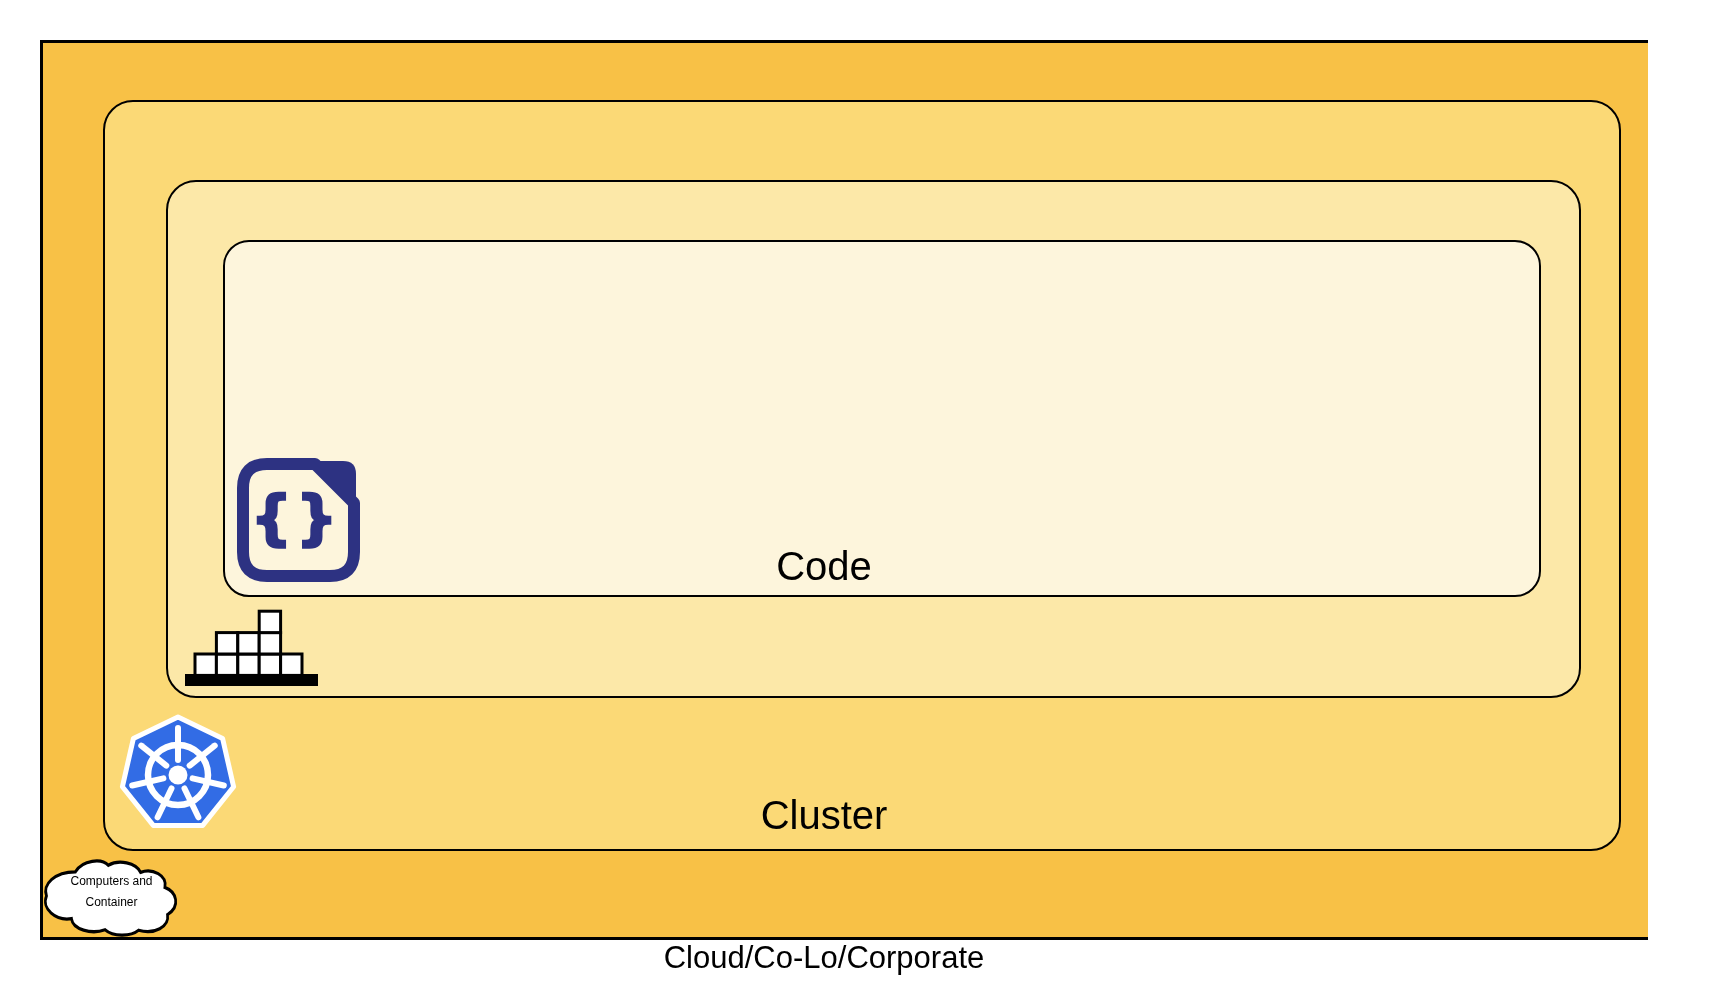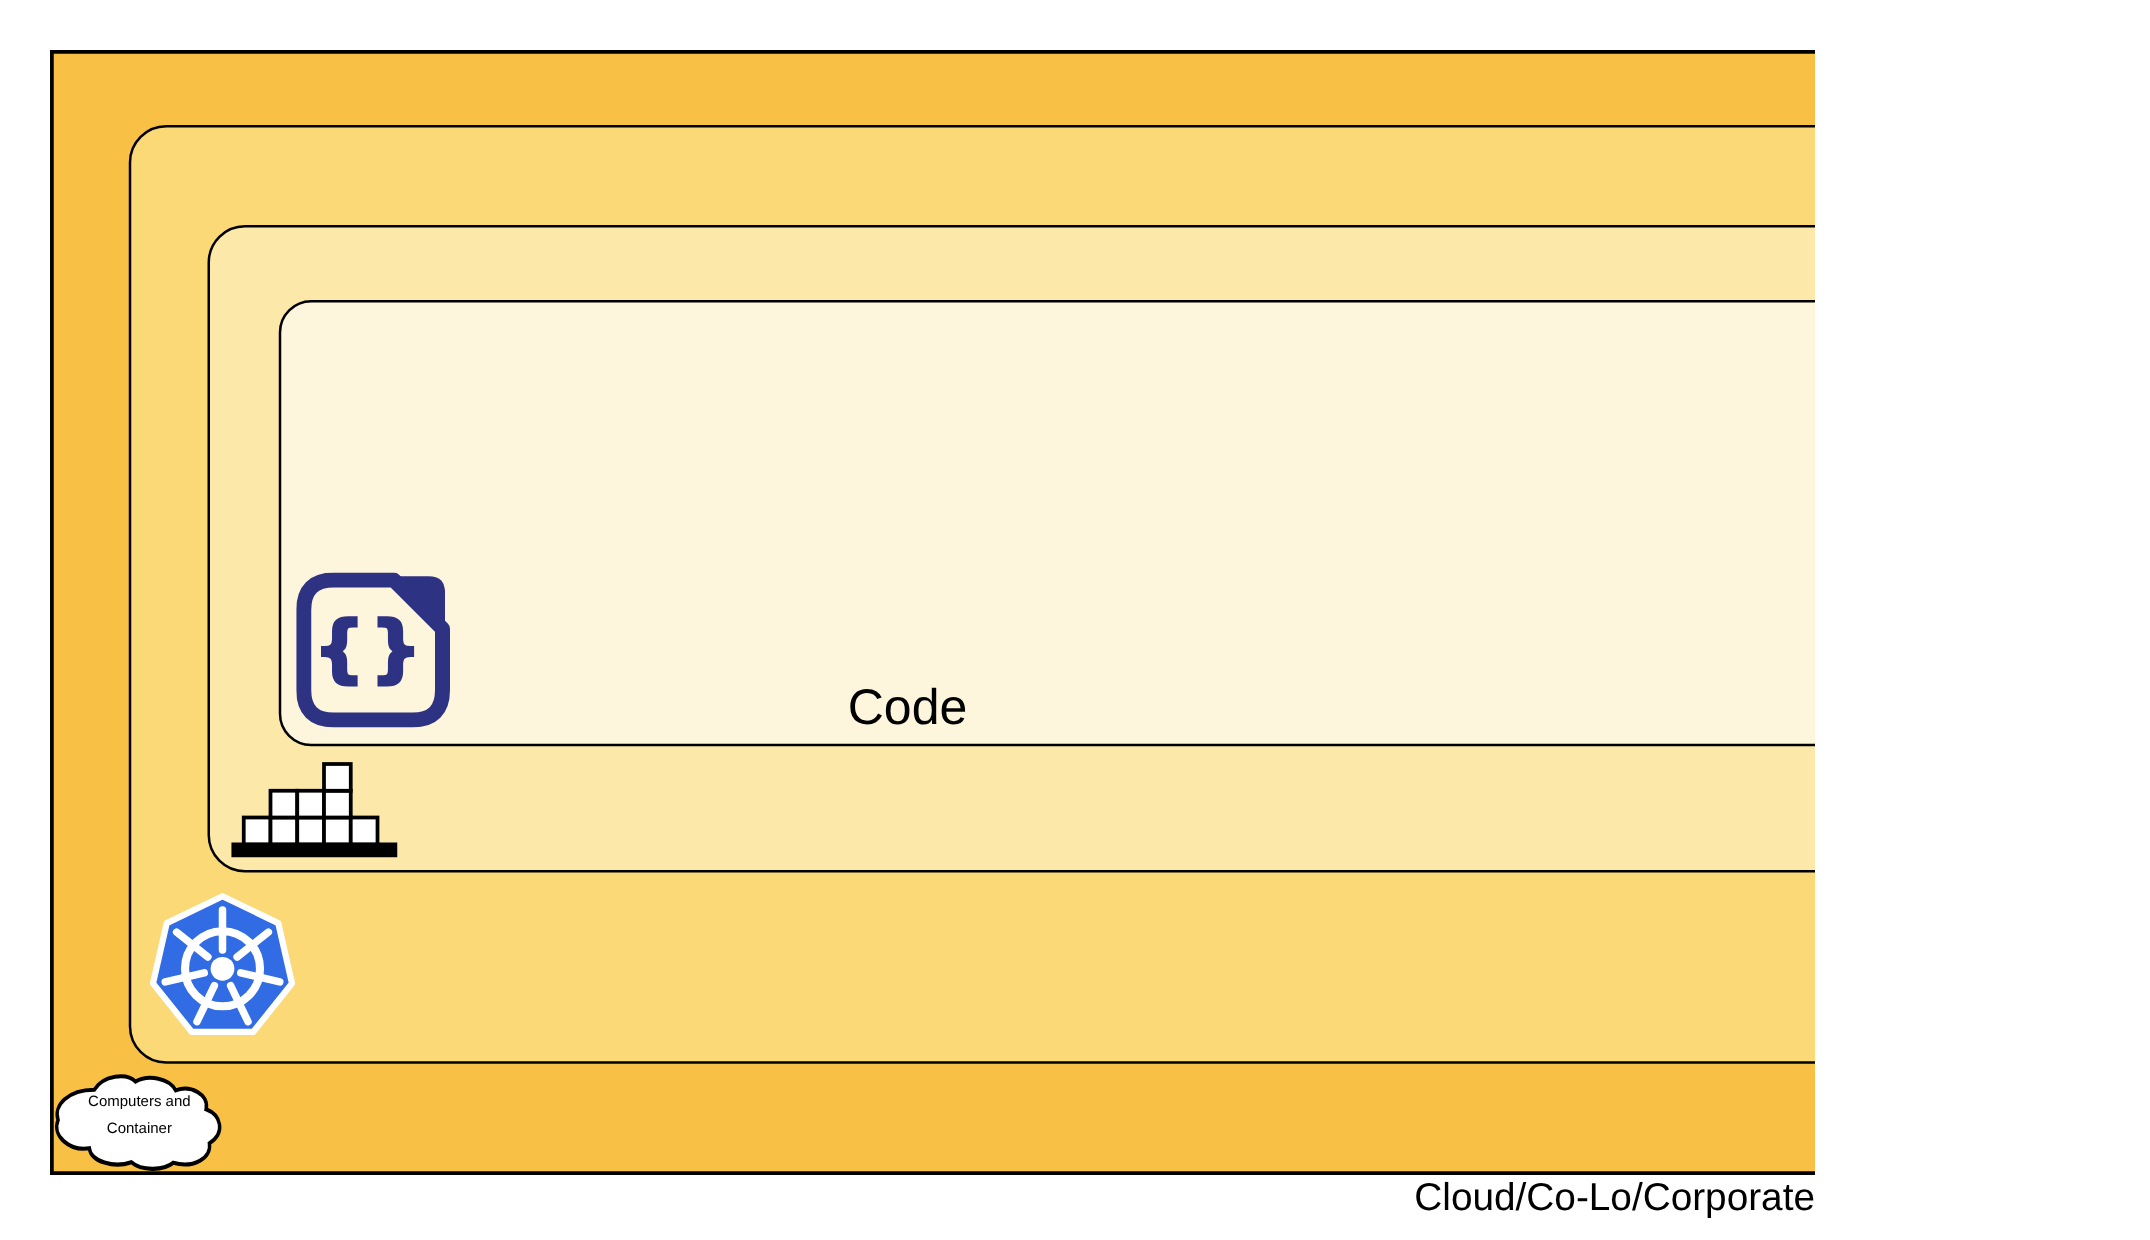--- a/index.html
+++ b/index.html
@@ -1,17 +1,17 @@
 <!DOCTYPE html>
 <html style="--outer-fill: #F8C146; --cluster-fill: #FBD976; --container-fill: #FCE8A8; --code-fill: #FDF5DC; --stroke: #000000; --icon-black: #000000; --code-icon: #2D3282; --kubernetes-blue: #326CE5; --cloud-fill: #FFFFFF;"><head>
 <meta charset="utf-8">
 <style>
   html,body{margin:0;padding:0;background:#fff;}
   .canvas{
-    position:relative;width:1452px;height:992px;background:#fff;overflow:hidden;
+    position:relative;width:1648px;height:992px;background:#fff;overflow:hidden;
     font-family:"Liberation Sans",sans-serif;color:#000;
   }
   .layer{position:absolute;box-sizing:border-box;}
   .layer-outer{
     left:40px;top:40px;width:1640px;height:900px;
     background:var(--outer-fill);border:3px solid var(--stroke);
   }
   .layer-cluster{
     left:103px;top:100px;width:1518px;height:751px;
     background:var(--cluster-fill);border:2px solid var(--stroke);border-radius:30px;
@@ -25,21 +25,21 @@
     background:var(--code-fill);border:2px solid var(--stroke);border-radius:26px;
   }
   .ring-label{
     position:absolute;left:0;width:100%;text-align:center;
     font-size:40px;line-height:40px;white-space:pre;
   }
   .label-code{top:546px;}
   .label-container{top:644px;}
   .label-cluster{top:795px;}
   .label-datacenter{top:870px;font-size:31px;line-height:35px;}
-  .label-datacenter div{line-height:35px;text-align:right;}
+  .label-datacenter div{line-height:35px;}
   .icon{position:absolute;}
   .icon svg{display:block;width:100%;height:100%;}
   
   .code-file{left:237px;top:458px;width:123px;height:124px;}
   .code-file .doc{fill:none;stroke:var(--code-icon);stroke-width:12;stroke-linejoin:round;}
   .code-file .flap{fill:var(--code-icon);}
   .code-file .braces{
     fill:var(--code-icon);stroke:var(--code-icon);stroke-width:2.5;
     font-family:"DejaVu Sans",sans-serif;font-weight:bold;font-size:58px;letter-spacing:4px;
   }
@@ -68,20 +68,21 @@
 
   <div class="layer layer-outer"></div>
 
   <div class="layer layer-cluster"></div>
 
   <div class="layer layer-container"></div>
 
   <div class="layer layer-code"></div>
 
   <div class="ring-label label-code">Code</div>
+  <div class="ring-label label-cluster">Cluster</div>
   <div class="ring-label label-datacenter">
     <div>Cloud/Co-Lo/Corporate</div>
     
   </div>
 
   <div class="icon code-file">
     <svg viewBox="0 0 123 124">
       <path class="doc" d="M 30,6 H 78 L 117,45 V 94 Q 117,118 93,118 H 30 Q 6,118 6,94 V 30 Q 6,6 30,6 Z"></path>
       <path class="flap" d="M 76,3 L 119,46 L 119,16 Q 119,3 106,3 Z"></path>
       <text class="braces" x="59" y="80" text-anchor="middle">{}</text>

